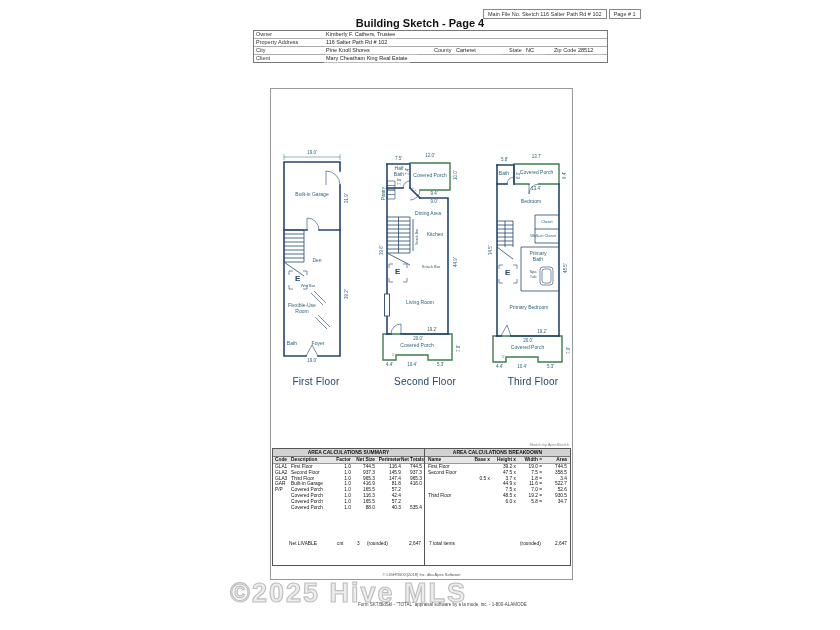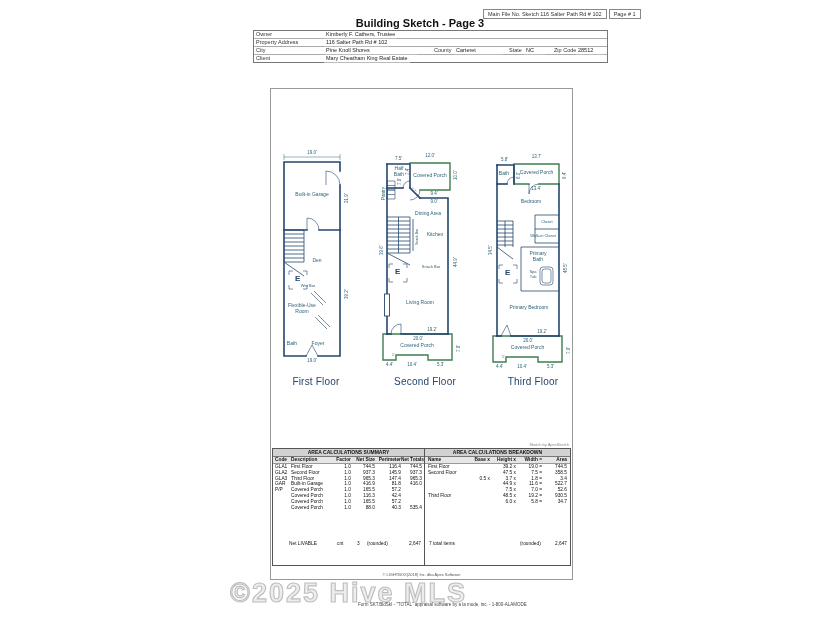--- a/index.html
+++ b/index.html
@@ -78,21 +78,21 @@
   .page-footer{position:absolute;left:358px;top:602px;font-size:4.5px;color:#444;white-space:nowrap;}
 </style>
 </head>
 <body>
 
 <div class="file-bar">
   <div class="cell">Main File No. Sketch 116 Salter Path Rd # 102</div>
   <div class="cell">Page # 1</div>
 </div>
 
-<div class="doc-title">Building Sketch - Page 3</div>
+<div class="doc-title">Building Sketch - Page 4</div>
 
 <div class="info-table">
   <div class="info-row">
     <span class="lab">Owner</span>
     <span class="val" style="left:70px;">Kimberly F. Cathers, Trustee</span>
   </div>
   <div class="info-row">
     <span class="lab">Property Address</span>
     <span class="val" style="left:70px;">116 Salter Path Rd # 102</span>
   </div>

